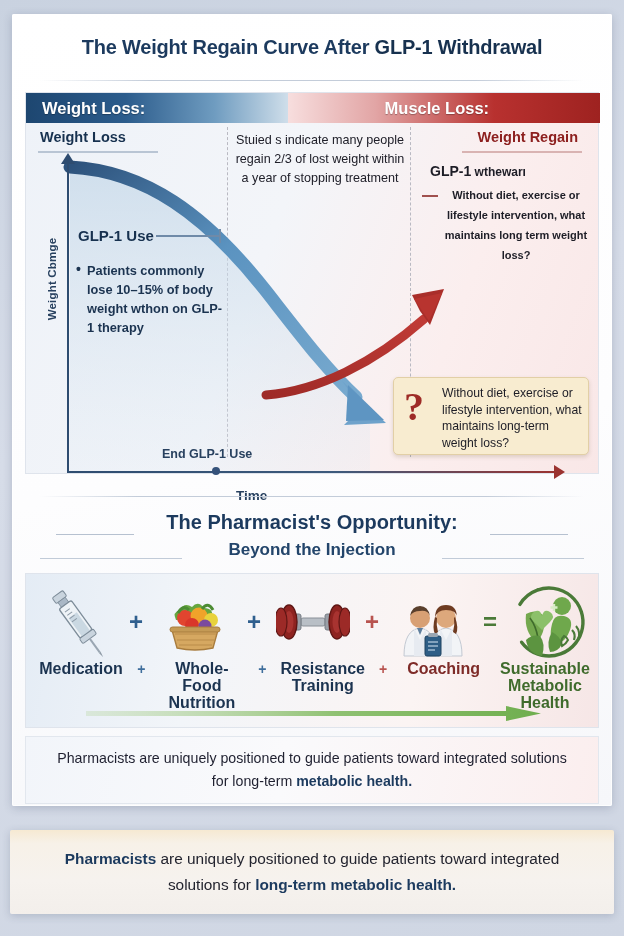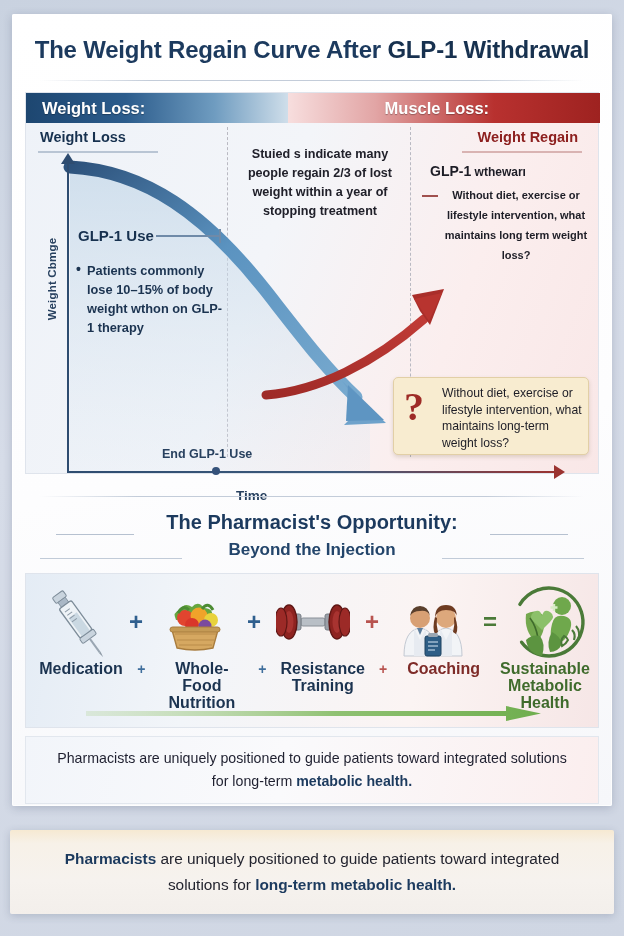--- a/index.html
+++ b/index.html
@@ -15,21 +15,21 @@
   .card {
     position:absolute; left:12px; top:14px; width:600px; height:792px;
     background:linear-gradient(170deg,#ffffff 0%,#fdfdfe 55%,#f6f7fa 100%);
     box-shadow:0 2px 10px rgba(40,55,85,.22), 0 0 0 1px rgba(255,255,255,.8) inset;
     border-radius:2px;
   }
 
   
   .title {
     position:absolute; left:0; top:22px; width:600px; text-align:center;
-    font-size:24px; font-weight:700; color:#1c3a5e; letter-spacing:-.2px;
+    font-size:20px; font-weight:700; color:#1c3a5e; letter-spacing:-.2px;
     white-space:nowrap;
   }
   .title b { font-weight:800; color:#17314f; }
   .title-rule {
     position:absolute; left:28px; top:66px; width:544px; height:1px;
     background:linear-gradient(90deg,rgba(190,200,215,0) 0%,#c3ccd9 20%,#c3ccd9 80%,rgba(190,200,215,0) 100%);
   }
 
   
   .chart-panel {
@@ -112,21 +112,21 @@
     font-size:12.8px; line-height:19px; color:#1b3350; font-weight:600; position:relative; padding-left:11px;
   }
   .bullet-box .bul::before {
     content:"•"; position:absolute; left:0; top:-1px; font-size:14px; color:#1b3350;
   }
   .bullet-box .bul b { font-weight:800; }
 
   
   .mid-stat {
     position:absolute; left:206px; top:8px; width:176px; text-align:center;
-    font-size:12.6px; line-height:19px; color:#20202a; font-weight:700;margin-top:14px;
+    font-size:12.6px; line-height:19px; color:#20202a; font-weight:400;
   }
 
   
   .wr-arrow-label {
     position:absolute; right:20px; top:40px; width:150px; text-align:left;
     font-size:14px; color:#1d1d26; font-weight:700;
   }
   .wr-arrow-label .small { font-size:12px; font-weight:600; }
   .right-dash {
     position:absolute; left:396px; top:72px; width:16px; height:2px; background:#a0504e;

